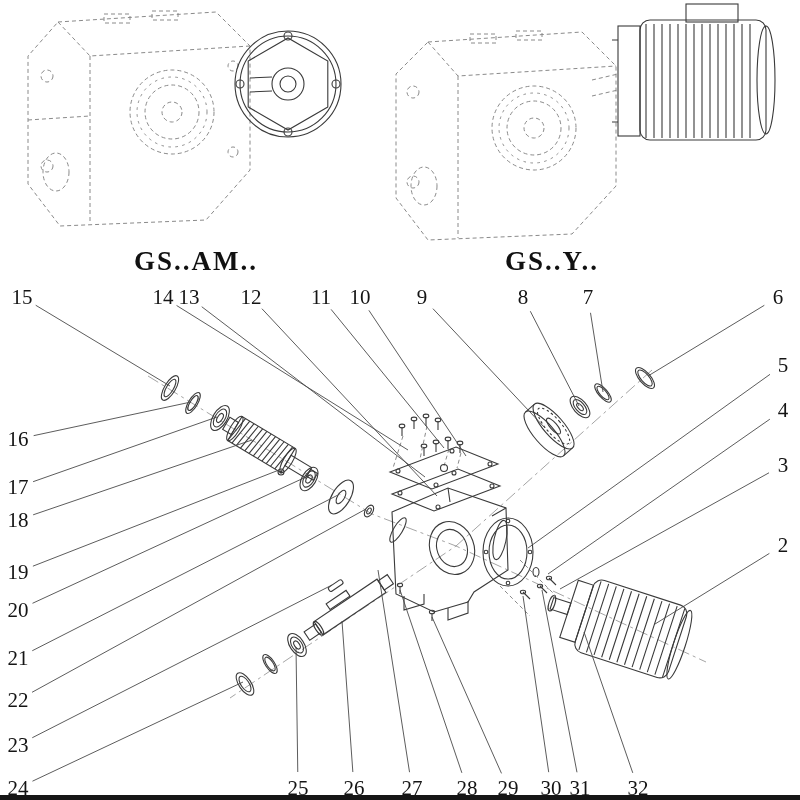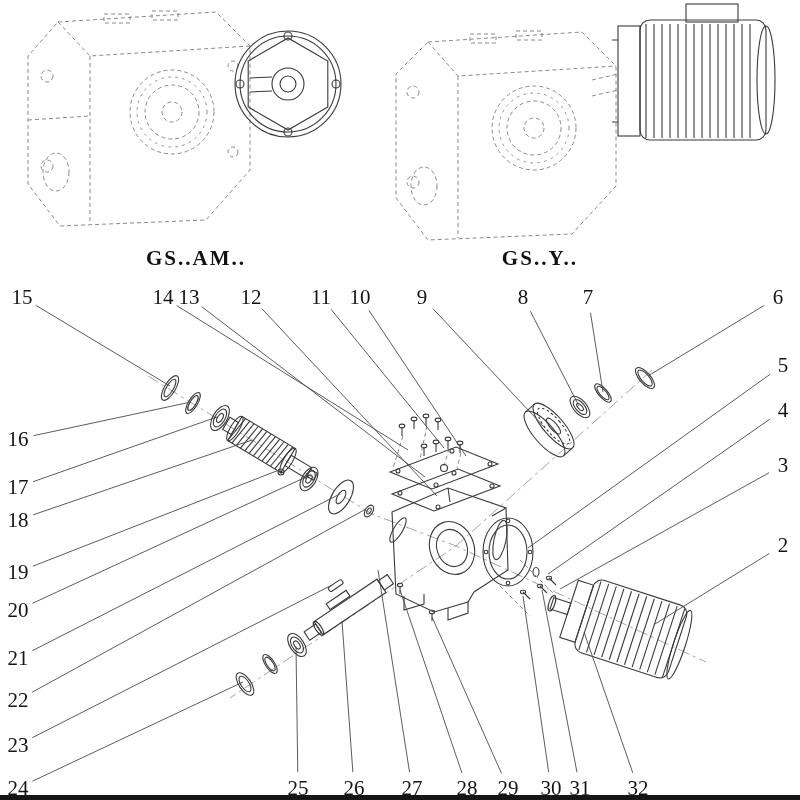--- a/index.html
+++ b/index.html
@@ -8,24 +8,24 @@
     font-family:"Liberation Serif",serif;overflow:hidden;
   }
   svg.canvas{position:absolute;left:0;top:0}
   .dash{stroke:#8a8a8a;fill:none;stroke-width:1;stroke-dasharray:4 3}
   .solid{stroke:#3a3a3a;fill:none;stroke-width:1.1}
   .axis{stroke:#9a9a9a;fill:none;stroke-width:.9;stroke-dasharray:12 4 3 4}
   .leader{stroke:#4a4a4a;stroke-width:.9}
   .callout-num{font-family:"Liberation Serif",serif;font-size:21px;fill:#141414;text-anchor:middle}
   .variant-label{
     position:absolute;top:246px;transform:translateX(-50%);
-    font-weight:bold;font-size:21px;letter-spacing:2px;color:#111;white-space:nowrap;
+    font-weight:bold;font-size:27px;letter-spacing:2px;color:#111;white-space:nowrap;
   }
   .vl-1{left:196px}
-  .vl-2{left:540px}
+  .vl-2{left:552px}
 </style>
 </head>
 <body>
 
 <svg class="canvas" width="800" height="800" viewBox="0 0 800 800">
 
   <g>
     <g class="dash">
       <path d="M58 22 L216 12 L250 46 L250 170 L206 220 L60 226 L28 184 L28 56 Z"></path>
       <path d="M58 22 L90 56 L250 46"></path>

